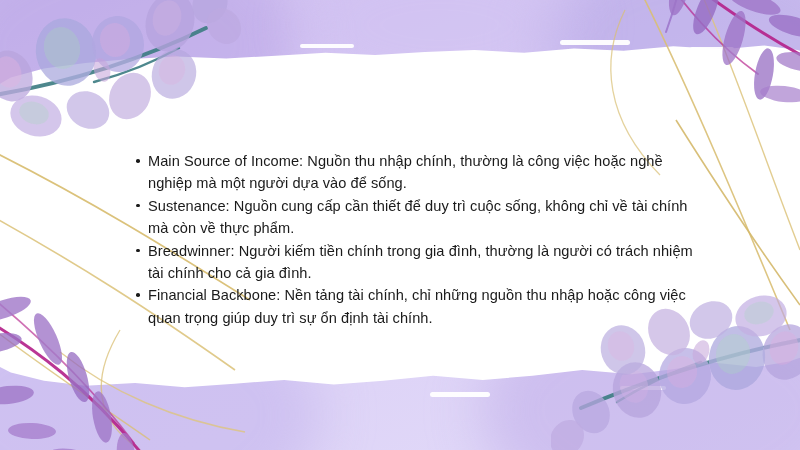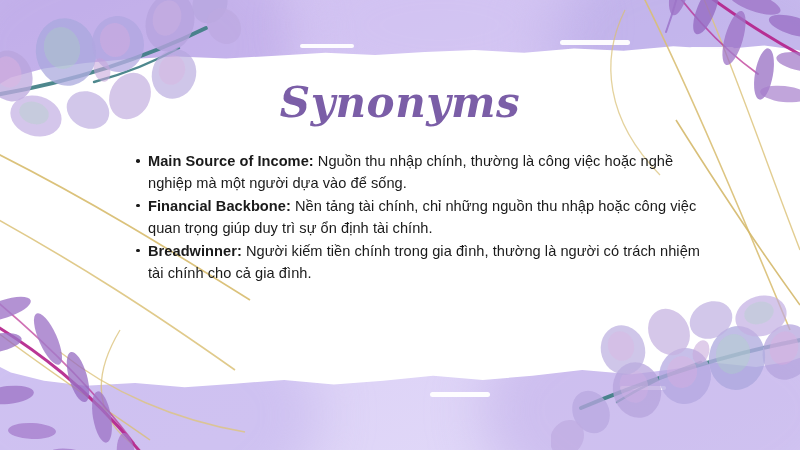--- a/index.html
+++ b/index.html
@@ -112,21 +112,21 @@
     content: "";
     position: absolute;
     left: -12px;
     top: 9px;
     width: 3.6px;
     height: 3.6px;
     border-radius: 50%;
     background: #1a1a1a;
   }
   ul.bullets li b {
-    font-weight: 700;
+    font-weight: 400;
   }
 </style>
 </head>
 <body>
 
 <div id="slide">
 
   <div class="wash w1"></div>
   <div class="wash w2"></div>
   <div class="wash w3"></div>
@@ -228,28 +228,30 @@
       <ellipse cx="208" cy="21" rx="15" ry="11" transform="rotate(-16 208 21)" fill="#a9cfc4" opacity="0.38"></ellipse>
       <ellipse cx="160" cy="28" rx="22" ry="18" transform="rotate(-26 160 28)" fill="#b9a8de" opacity="0.70"></ellipse>
       <ellipse cx="118" cy="40" rx="20" ry="24" transform="rotate(-28 118 40)" fill="#c0aade" opacity="0.72"></ellipse>
       <ellipse cx="72" cy="58" rx="22" ry="25" transform="rotate(-18 72 58)" fill="#b5a6dd" opacity="0.70"></ellipse>
       <ellipse cx="70" cy="54" rx="13" ry="15" transform="rotate(-18 70 54)" fill="#d6aede" opacity="0.40"></ellipse>
       <ellipse cx="150" cy="60" rx="8" ry="12" transform="rotate(18 150 60)" fill="#c3a0d8" opacity="0.58"></ellipse>
     </g>
   </svg>
 
   <div class="content">
-    <div class="title">Synonyms</div>
 
     <ul class="bullets">
       <li>
         <b>Main Source of Income:</b><span> Nguồn thu nhập chính, thường là công việc hoặc nghề nghiệp mà một người dựa vào để sống.</span>
       </li>
       <li>
+        <b>Sustenance:</b><span> Nguồn cung cấp cần thiết để duy trì cuộc sống, không chỉ về tài chính mà còn về thực phẩm.</span>
+      </li>
+      <li>
+        <b>Breadwinner:</b><span> Người kiếm tiền chính trong gia đình, thường là người có trách nhiệm tài chính cho cả gia đình.</span>
+      </li>
+      <li>
         <b>Financial Backbone:</b><span> Nền tảng tài chính, chỉ những nguồn thu nhập hoặc công việc quan trọng giúp duy trì sự ổn định tài chính.</span>
-      </li>
-      <li>
-        <b>Breadwinner:</b><span> Người kiếm tiền chính trong gia đình, thường là người có trách nhiệm tài chính cho cả gia đình.</span>
       </li>
     </ul>
   </div>
 
 </div>
 
 </body></html>

